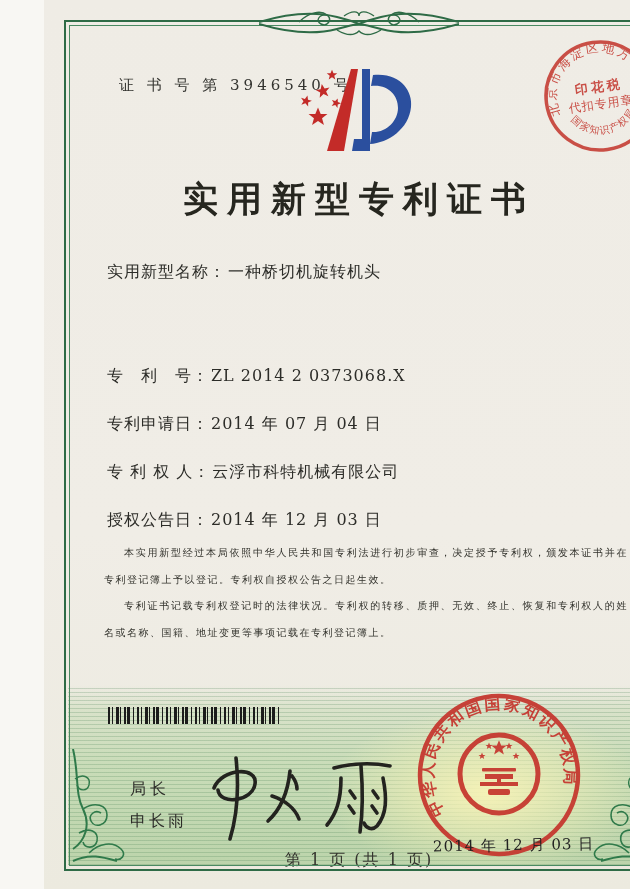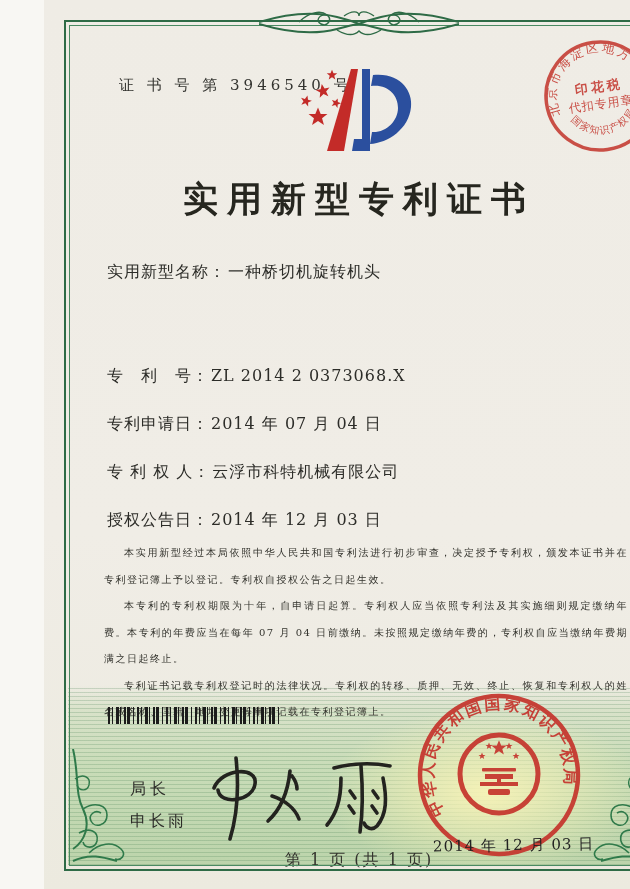--- a/index.html
+++ b/index.html
@@ -160,21 +160,20 @@
   </div>
   <div class="field" style="top:462px">
     <span class="lab">专 利 权 人：</span><span>云浮市科特机械有限公司</span>
   </div>
   <div class="field" style="top:510px">
     <span class="lab">授权公告日：</span><span>2014 年 12 月 03 日</span>
   </div>
 
   <div class="paras">
     <p>本实用新型经过本局依照中华人民共和国专利法进行初步审查，决定授予专利权，颁发本证书并在专利登记簿上予以登记。专利权自授权公告之日起生效。</p>
-    <p>本专利的专利权期限为十年，自申请日起算。专利权人应当依照专利法及其实施细则规定缴纳年费。本专利的年费应当在每年 07 月 04 日前缴纳。未按照规定缴纳年费的，专利权自应当缴纳年费期满之日起终止。</p>
     <p>专利证书记载专利权登记时的法律状况。专利权的转移、质押、无效、终止、恢复和专利权人的姓名或名称、国籍、地址变更等事项记载在专利登记簿上。</p>
   </div>
 
   <div class="barcode"></div>
 
   <div class="sig-title">局长</div>
   <div class="sig-name">申长雨</div>
 
   <svg class="signature-svg" width="230" height="100" viewBox="0 0 230 100">
     <g fill="none" stroke="#23231f" stroke-width="3.6" stroke-linecap="round">

